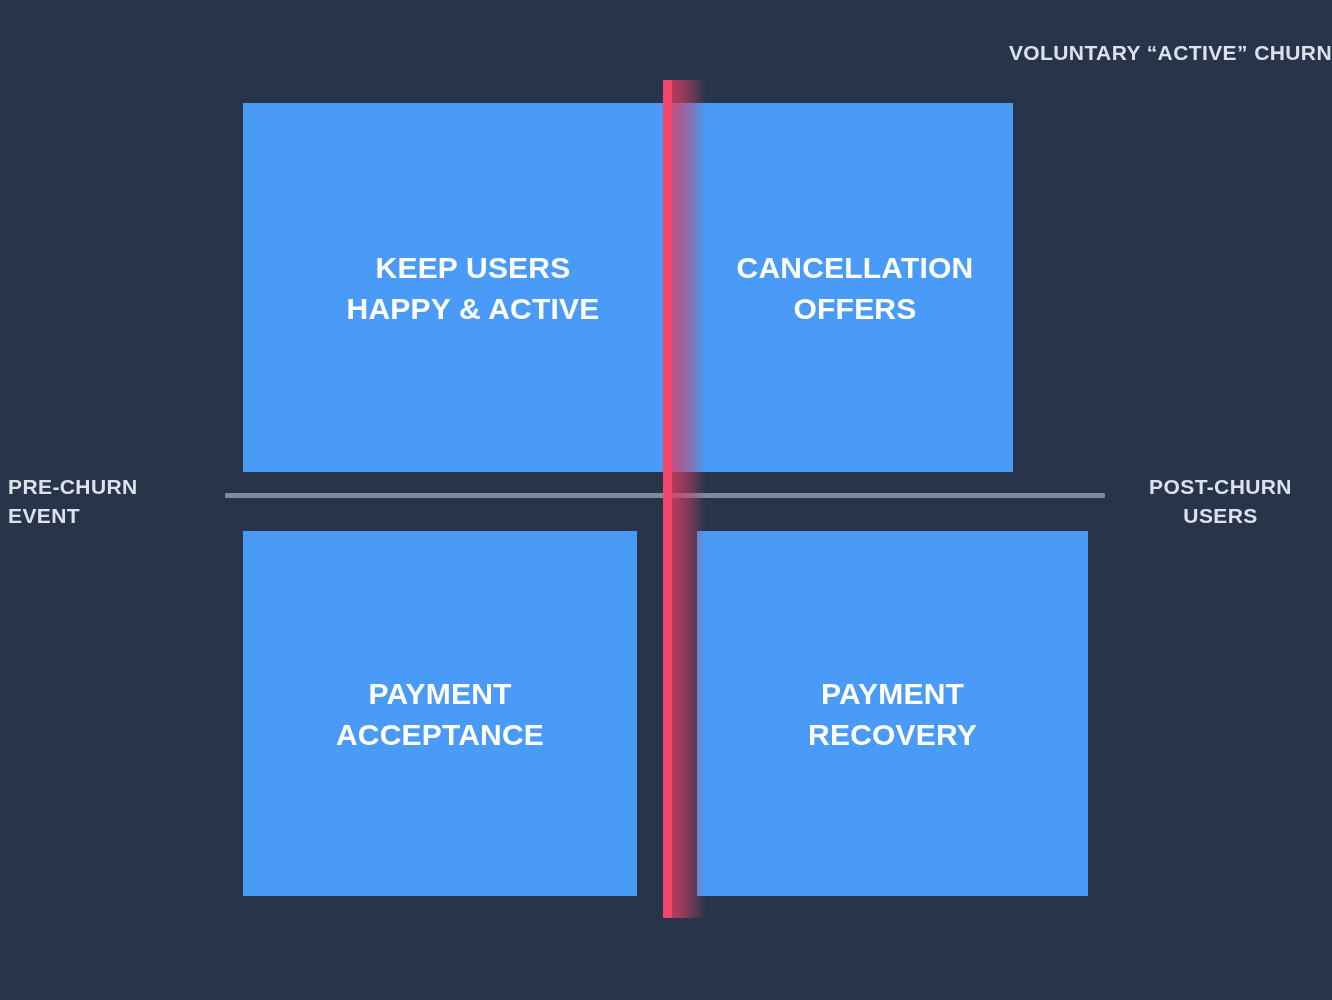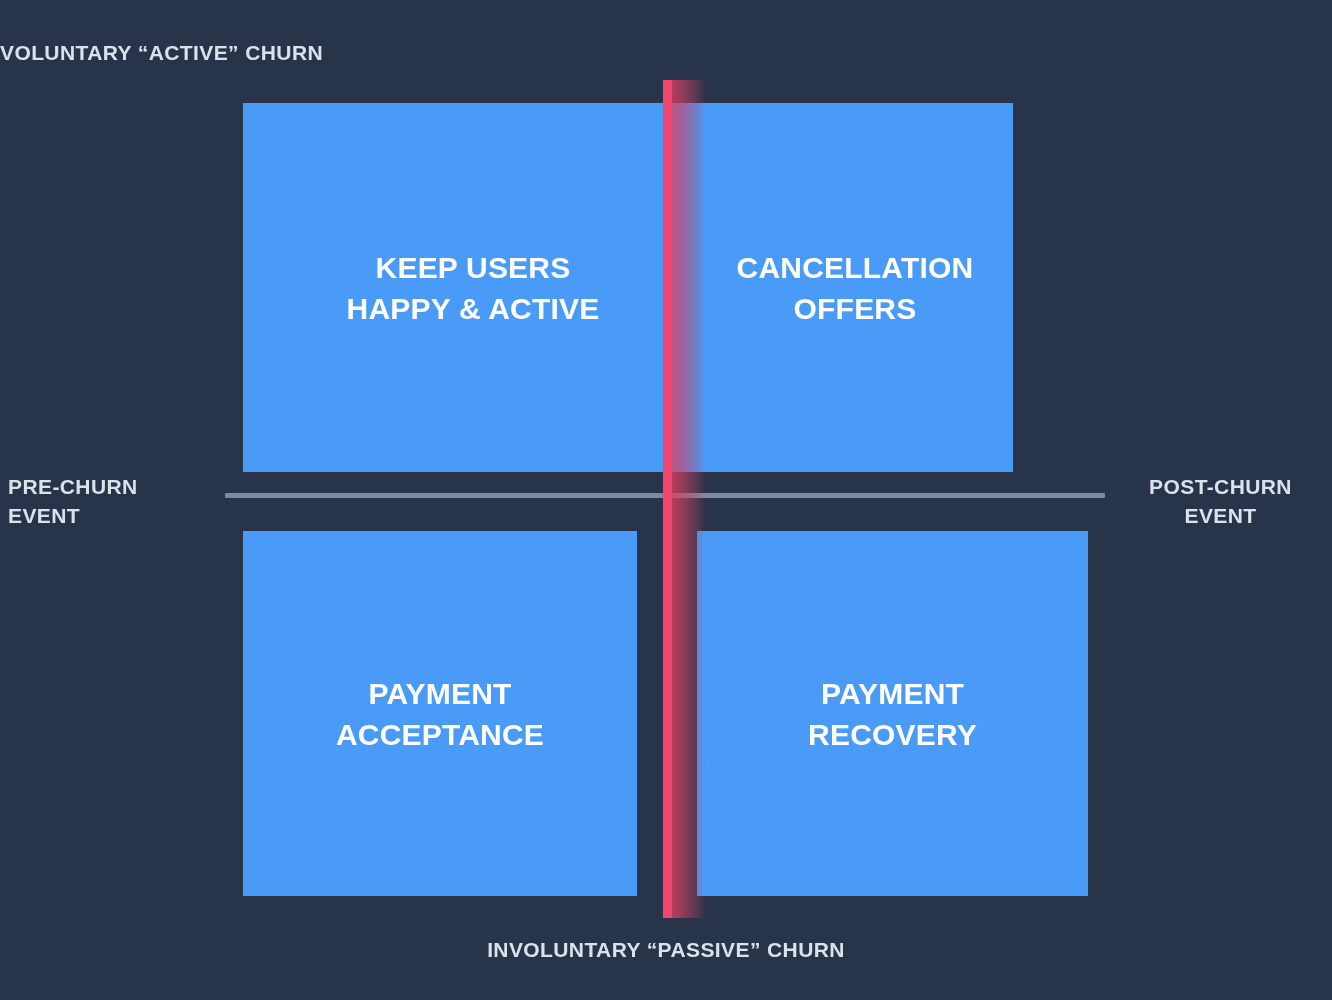--- a/index.html
+++ b/index.html
@@ -27,24 +27,24 @@
     color: #dbe2ec;
     font-weight: bold;
     font-size: 21px;
     letter-spacing: 0.4px;
     line-height: 29px;
     text-align: center;
     white-space: pre-line;
     user-select: none;
   }
   #label-top {
-    left: 0;
+    left: 16px;
     right: 0;
     top: 38px;
-    text-align: left;
+    text-align: right;
   }
   #label-bottom {
     left: 0;
     right: 0;
     top: 935px;
     text-align: center;
   }
   #label-left {
     left: 8px;
     top: 472px;
@@ -122,27 +122,26 @@
   #quadrant-bottom-left  { left: 243px;  top: 531px; width: 394px; height: 365px; }
   #quadrant-bottom-right { left: 697px;  top: 531px; width: 391px; height: 365px; }
 </style>
 </head>
 <body>
 
 <div id="stage">
 
   <div class="axis-label" id="label-top">VOLUNTARY “ACTIVE” CHURN</div>
 
-  <div class="axis-label" id="label-bottom">INVOLUNTARY “PASSIVE” CHURN</div>
 
   <div class="axis-label" id="label-left">PRE-CHURN
 EVENT</div>
 
   <div class="axis-label" id="label-right">POST-CHURN
-EVENT</div>
+USERS</div>
 
   <div id="axis-horizontal"></div>
 
   <div class="quadrant" id="quadrant-top-left">
     <span class="quadrant-label">KEEP USERS
 HAPPY &amp; ACTIVE</span>
   </div>
 
   <div class="quadrant" id="quadrant-top-right">
     <span class="quadrant-label">CANCELLATION

